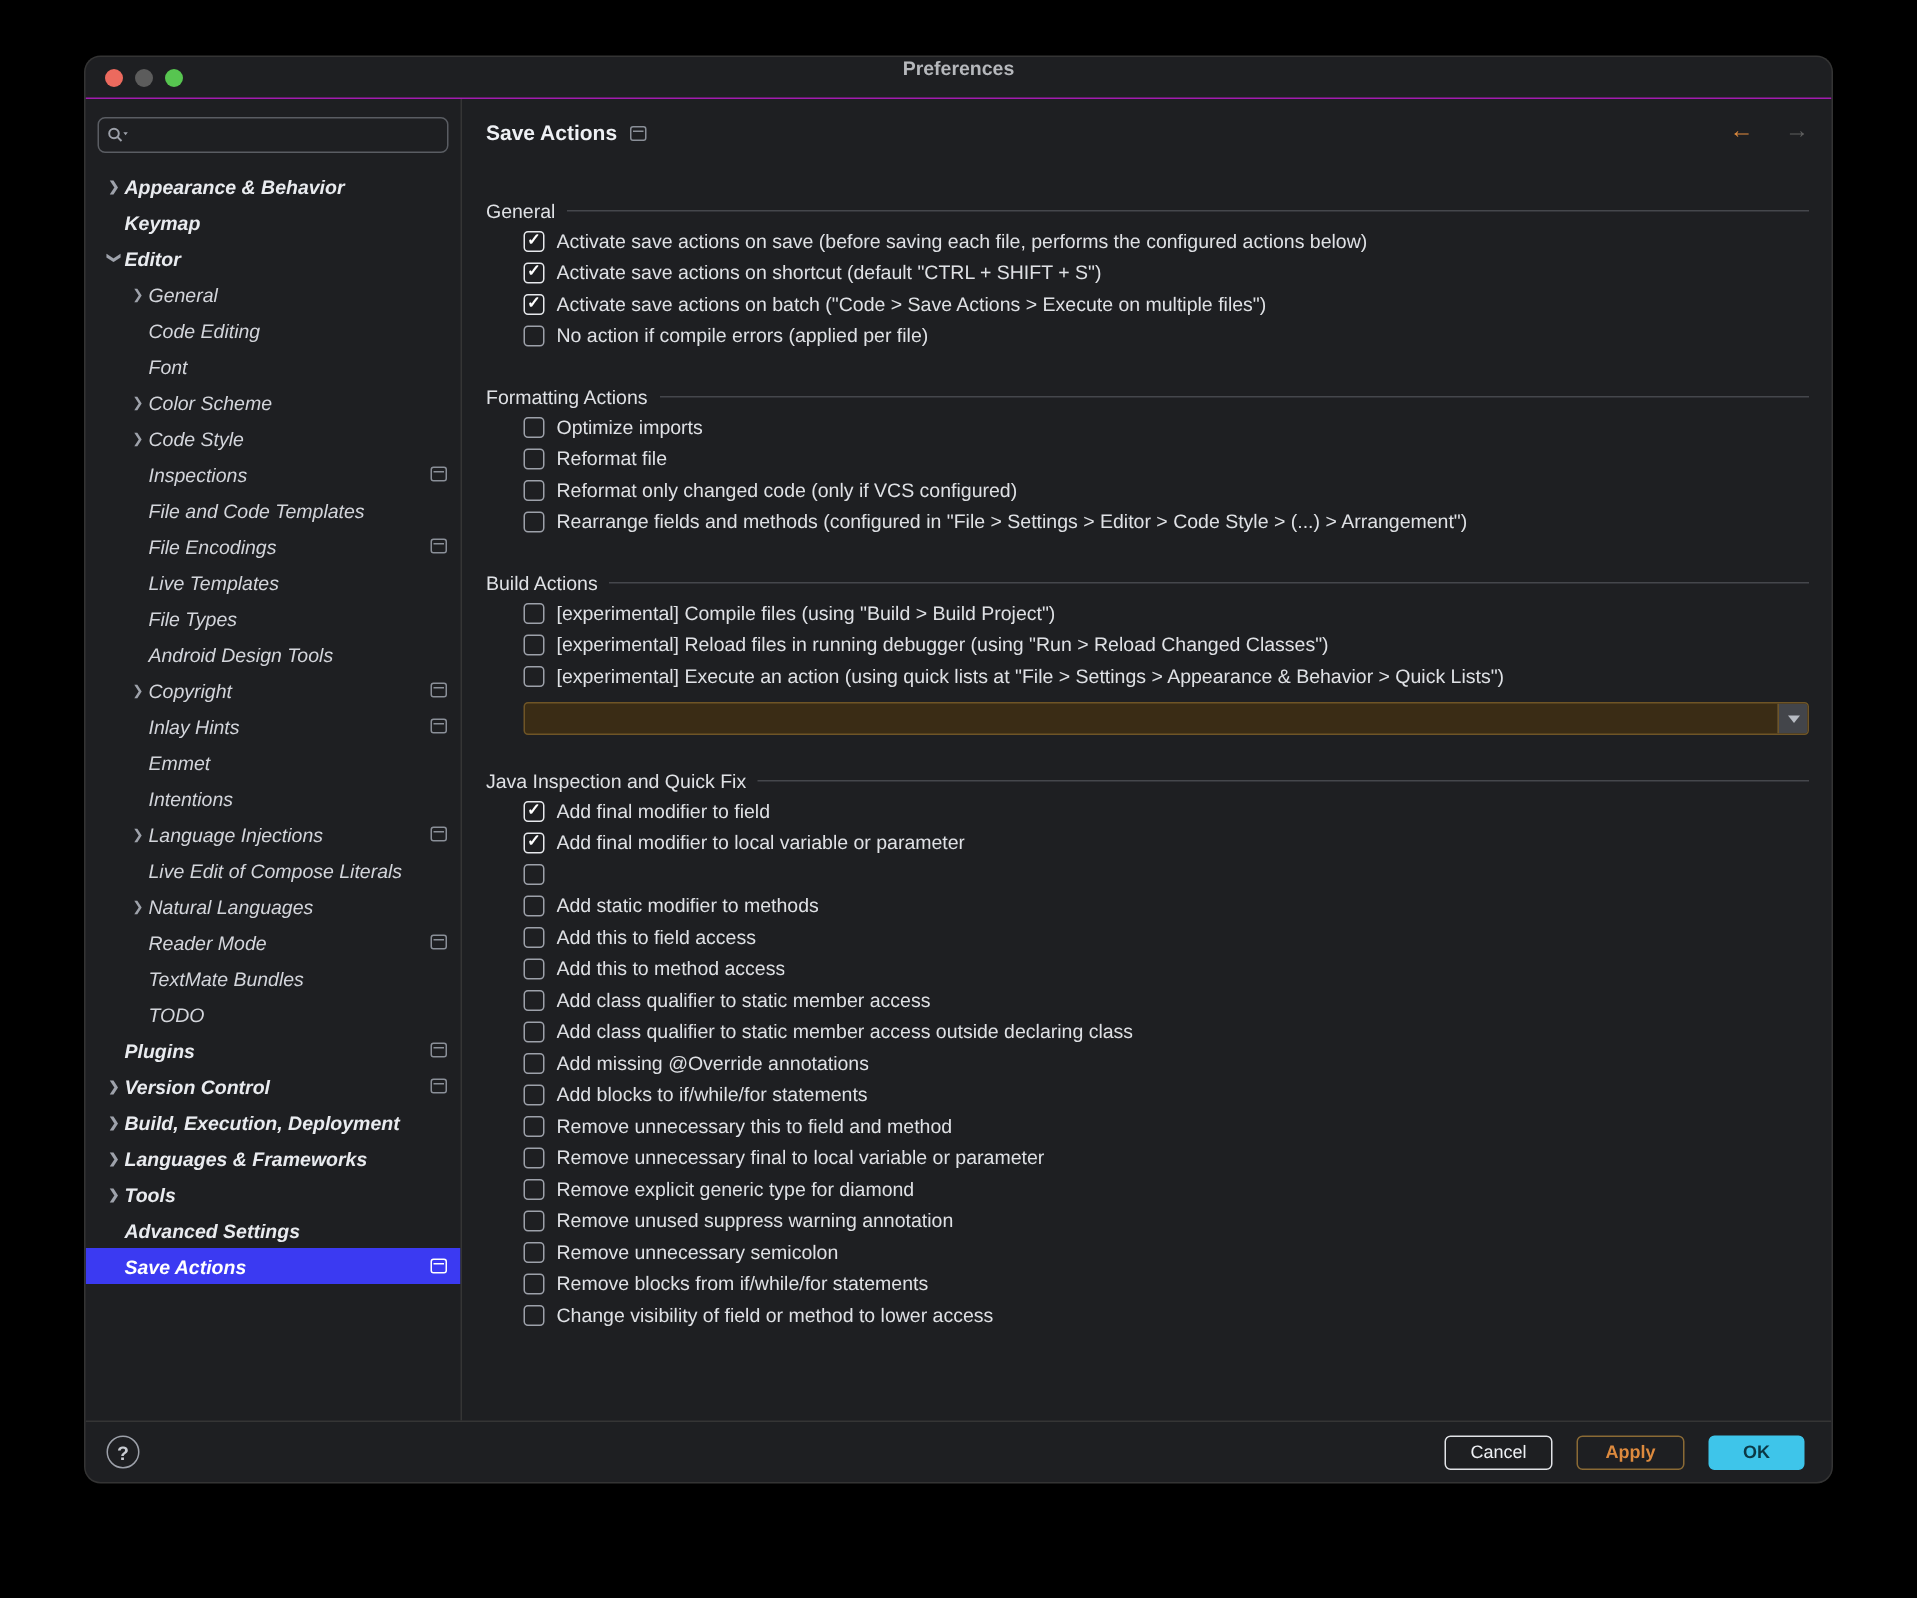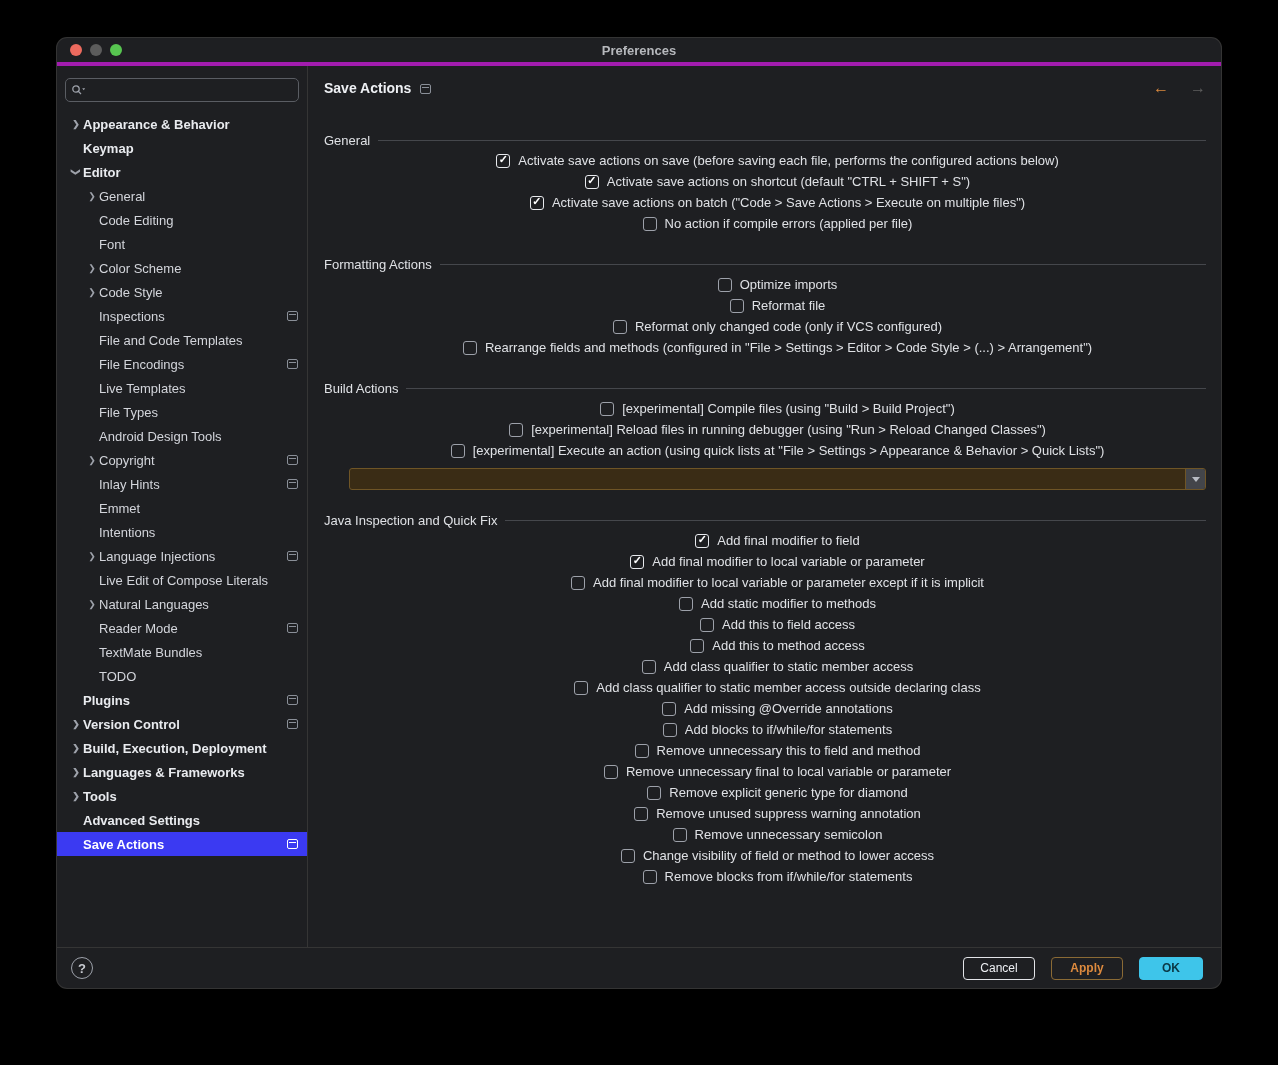--- a/index.html
+++ b/index.html
@@ -1,56 +1,56 @@
 <!DOCTYPE html>
 <html style="--selection-blue: #3b3af2; --accent-orange: #dd8a3e; --ok-cyan: #3ec5ea; --combobox-bg: #3a2c15; --combobox-border: #6f5526;"><head>
 <meta charset="utf-8">
 <style>
   * { margin:0; padding:0; box-sizing:border-box; }
   html,body { width:1278px; height:1065px; background:#000; font-family:"Liberation Sans", sans-serif; overflow:hidden; }
   .dialog { position:absolute; left:57px; top:38px; width:1164px; height:950px; background:#1e1f22;
             border-radius:10px; overflow:hidden; box-shadow:0 0 0 1px #343434; display:flex; flex-direction:column; }
   
-  .titlebar { flex:0 0 28px; display:flex; align-items:center; position:relative; border-bottom:4px solid #a21caf; }
+  .titlebar { flex:0 0 28px; display:flex; align-items:flex-start; position:relative; border-bottom:1px solid #a21caf; }
   .traffic { position:absolute; left:13px; top:0; height:100%; display:flex; align-items:center; gap:8px; }
   .tl { width:12px; height:12px; border-radius:50%; }
   .tl.red { background:#ec6a5e; } .tl.gray { background:#5c5c5c; } .tl.green { background:#57c550; }
   .titlebar .title { flex:1; text-align:center; color:#b6b8bc; font-weight:bold; font-size:13px; }
   
   .main { flex:1; display:flex; min-height:0; }
   .sidebar { width:251px; flex:0 0 251px; border-right:1px solid #353535; padding-top:12px; display:flex; flex-direction:column; }
   .searchbox { margin:0 8px 10px 8px; height:24px; border:1px solid #5a5d63; border-radius:5px;
                display:flex; align-items:center; padding:0 5px; gap:3px; background:#1e1f22; }
   .searchbox input { flex:1; min-width:0; background:transparent; border:none; outline:none; color:#dfe1e5; font-size:13px; }
   .tree { flex:1; overflow:hidden; }
   .tree-row { height:24px; display:flex; align-items:center; color:#d3d5db; font-size:13px; cursor:default; }
   .tree-row.bold { font-weight:bold; color:#e9ebef; }
   .tree-row.lvl0 { padding-left:12px; }
   .tree-row.lvl1 { padding-left:28px; }
   .tree-row.selected { background:var(--selection-blue,#3b3af2); color:#fff; }
   .chevron { width:14px; flex:0 0 14px; font-size:9px; color:#9ea2ab; display:flex; align-items:center; justify-content:center; }
   .chevron.down { transform:rotate(90deg); }
-  .tree-label { white-space:nowrap; }
+  .tree-label { white-space:nowrap;font-style:italic; }
   .badge-icon { margin-left:auto; margin-right:9px; width:11px; height:10px; border:1px solid #8a8f98; border-radius:2px; position:relative; flex:0 0 auto; }
   .badge-icon::after { content:""; position:absolute; left:1px; right:1px; top:2px; border-top:1px solid #8a8f98; }
   .badge-icon.inline { margin:1px 0 0 0; }
   .tree-row.selected .badge-icon { border-color:#fff; }
   .tree-row.selected .badge-icon::after { border-color:#fff; }
   
   .content { flex:1; display:flex; flex-direction:column; padding:0 15px 0 16px; overflow:hidden; min-width:0; }
   .content-header { flex:0 0 44px; display:flex; align-items:center; gap:9px; }
   .page-title { color:#eef0f4; font-weight:bold; font-size:14px; }
   .nav-arrow { font-size:16px; line-height:1; cursor:default; }
   .nav-arrow.back { color:var(--accent-orange,#dd8a3e); margin-left:auto; }
   .nav-arrow.fwd { color:#5f5f5f; margin-left:12px; }
   .section { margin-top:20px; }
   .section-head { display:flex; align-items:center; gap:8px; height:20px; }
   .section-title { color:#dfe1e5; font-size:13px; white-space:nowrap; }
   .section-line { flex:1; border-top:1px solid #45474c; }
-  .cb-row { display:flex; align-items:center; gap:8px; height:21px; padding-left:25px;justify-content:center; }
+  .cb-row { display:flex; align-items:center; gap:8px; height:21px; padding-left:25px; }
   .cb { width:14px; height:14px; border:1.5px solid #9da1aa; border-radius:3px; position:relative; flex:0 0 auto; }
   .cb.checked { border-color:#e7e9ed; }
   .cb.checked::after { content:"\2713"; position:absolute; left:0; top:-2px; width:100%; text-align:center;
                        color:#fff; font-size:11px; font-weight:bold; }
   .cb-label { color:#dfe1e5; font-size:13px; white-space:nowrap; overflow:hidden; text-overflow:ellipsis; }
   .combobox { margin:7px 0 0 25px; height:22px; border:1px solid var(--combobox-border,#6f5526);
               background:var(--combobox-bg,#3a2c15); border-radius:3px; display:flex; align-items:stretch; overflow:hidden; }
   .combobox-value { flex:1; color:#dfe1e5; font-size:13px; padding:2px 8px; }
   .combobox-btn { width:20px; flex:0 0 20px; background:#43454a; border-left:1px solid var(--combobox-border,#6f5526);
                   display:flex; align-items:center; justify-content:center; }
@@ -312,21 +312,20 @@
             <div class="cb-row">
               <span class="cb checked"></span>
               <span class="cb-label">Add final modifier to field</span>
             </div>
             <div class="cb-row">
               <span class="cb checked"></span>
               <span class="cb-label">Add final modifier to local variable or parameter</span>
             </div>
             <div class="cb-row">
               <span class="cb"></span>
-              <span class="cb-label">Add final modifier to local variable or parameter except if it is implicit</span>
             </div>
             <div class="cb-row">
               <span class="cb"></span>
               <span class="cb-label">Add static modifier to methods</span>
             </div>
             <div class="cb-row">
               <span class="cb"></span>
               <span class="cb-label">Add this to field access</span>
             </div>
             <div class="cb-row">
@@ -364,25 +363,25 @@
             <div class="cb-row">
               <span class="cb"></span>
               <span class="cb-label">Remove unused suppress warning annotation</span>
             </div>
             <div class="cb-row">
               <span class="cb"></span>
               <span class="cb-label">Remove unnecessary semicolon</span>
             </div>
             <div class="cb-row">
               <span class="cb"></span>
+              <span class="cb-label">Remove blocks from if/while/for statements</span>
+            </div>
+            <div class="cb-row">
+              <span class="cb"></span>
               <span class="cb-label">Change visibility of field or method to lower access</span>
-            </div>
-            <div class="cb-row">
-              <span class="cb"></span>
-              <span class="cb-label">Remove blocks from if/while/for statements</span>
             </div>
           </div>
         </div>
     </section>
   </div>
 
   <div class="footer">
     <button class="help-btn">?</button>
     <span class="spacer"></span>
     <button class="btn cancel">Cancel</button>

